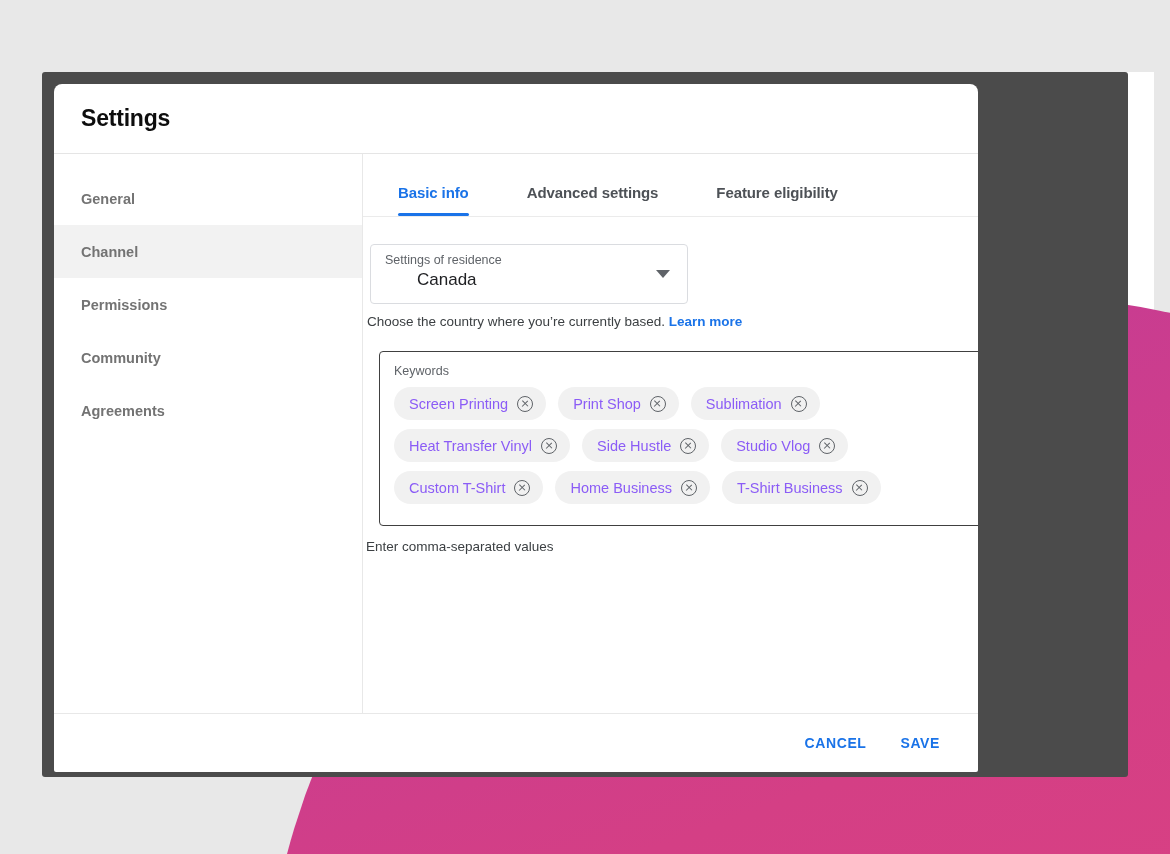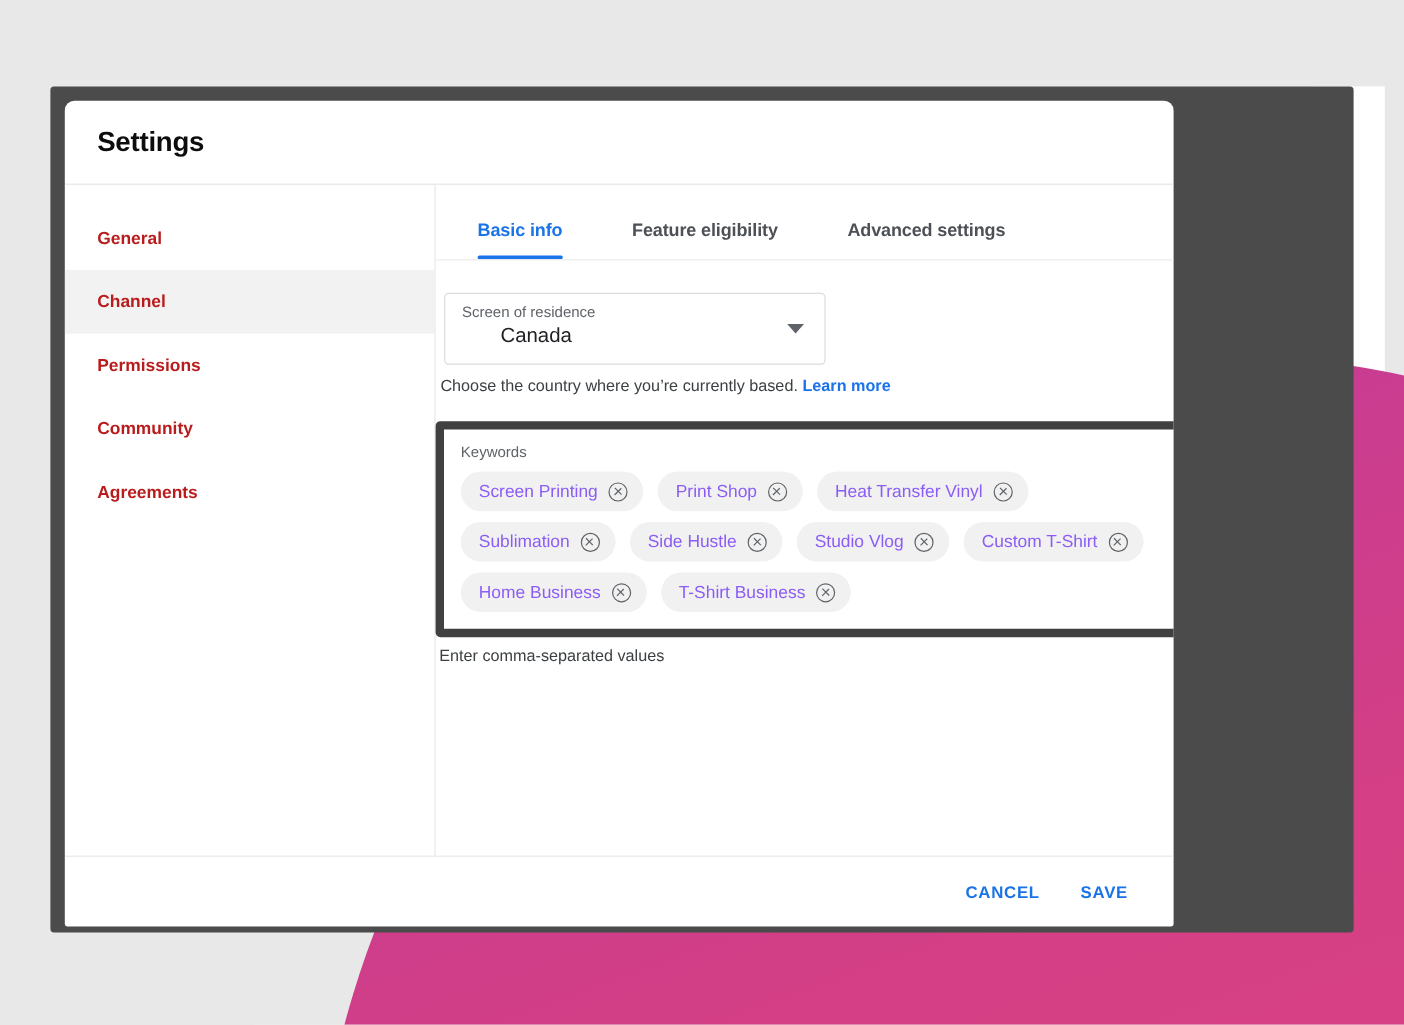--- a/index.html
+++ b/index.html
@@ -147,21 +147,21 @@
     border-right: 1px solid #e8e8e8;
     padding-top: 18px;
   }
   .nav-item {
     height: 53px;
     display: flex;
     align-items: center;
     padding-left: 27px;
     font-size: 14.5px;
     font-weight: bold;
-    color: #b91c1c;
+    color: #737373;
     cursor: pointer;
     letter-spacing: 0px;
   }
   .nav-item.active { background: #f2f2f2; }
 
   
   #content {
     flex: 1 1 auto;
     padding: 0 0 0 27px;
     position: relative;
@@ -252,25 +252,25 @@
   #country-hint a {
     color: #1a73e8;
     text-decoration: none;
     font-weight: bold;
     cursor: pointer;
   }
 
   
   #keywords-box {
     position: absolute;
-    left: 0;
+    left: 16px;
     top: 197px;
     width: 675px;
     min-height: 175px;
-    border: 7px solid #404040;
+    border: 1px solid #404040;
     border-radius: 4px;
     padding: 12px 14px 14px 14px;
   }
   #keywords-label {
     font-size: 12.5px;
     color: #5f6368;
     margin-bottom: 9px;
   }
   #chips {
     display: flex;
@@ -416,55 +416,55 @@
       </div>
     </div>
 
     <div id="content">
 
       <div id="tabs">
         <div class="tab active">
           <span>Basic info</span>
         </div>
         <div class="tab">
+          <span>Advanced settings</span>
+        </div>
+        <div class="tab">
           <span>Feature eligibility</span>
         </div>
-        <div class="tab">
-          <span>Advanced settings</span>
-        </div>
       </div>
       <div id="tabs-underline"></div>
 
       <div id="country-select">
-        <div id="country-label">Screen of residence</div>
+        <div id="country-label">Settings of residence</div>
         <div id="country-value">Canada</div>
         <div id="country-arrow"></div>
       </div>
 
       <div id="country-hint">
         <span>Choose the country where you’re currently based. </span><a>Learn more</a>
       </div>
 
       <div id="keywords-box">
         <div id="keywords-label">Keywords</div>
         <div id="chips">
           <span class="chip">
             <span>Screen Printing</span>
             <span class="chip-x"></span>
           </span>
           <span class="chip">
             <span>Print Shop</span>
             <span class="chip-x"></span>
           </span>
           <span class="chip">
+            <span>Sublimation</span>
+            <span class="chip-x"></span>
+          </span>
+          <span class="chip">
             <span>Heat Transfer Vinyl</span>
-            <span class="chip-x"></span>
-          </span>
-          <span class="chip">
-            <span>Sublimation</span>
             <span class="chip-x"></span>
           </span>
           <span class="chip">
             <span>Side Hustle</span>
             <span class="chip-x"></span>
           </span>
           <span class="chip">
             <span>Studio Vlog</span>
             <span class="chip-x"></span>
           </span>

